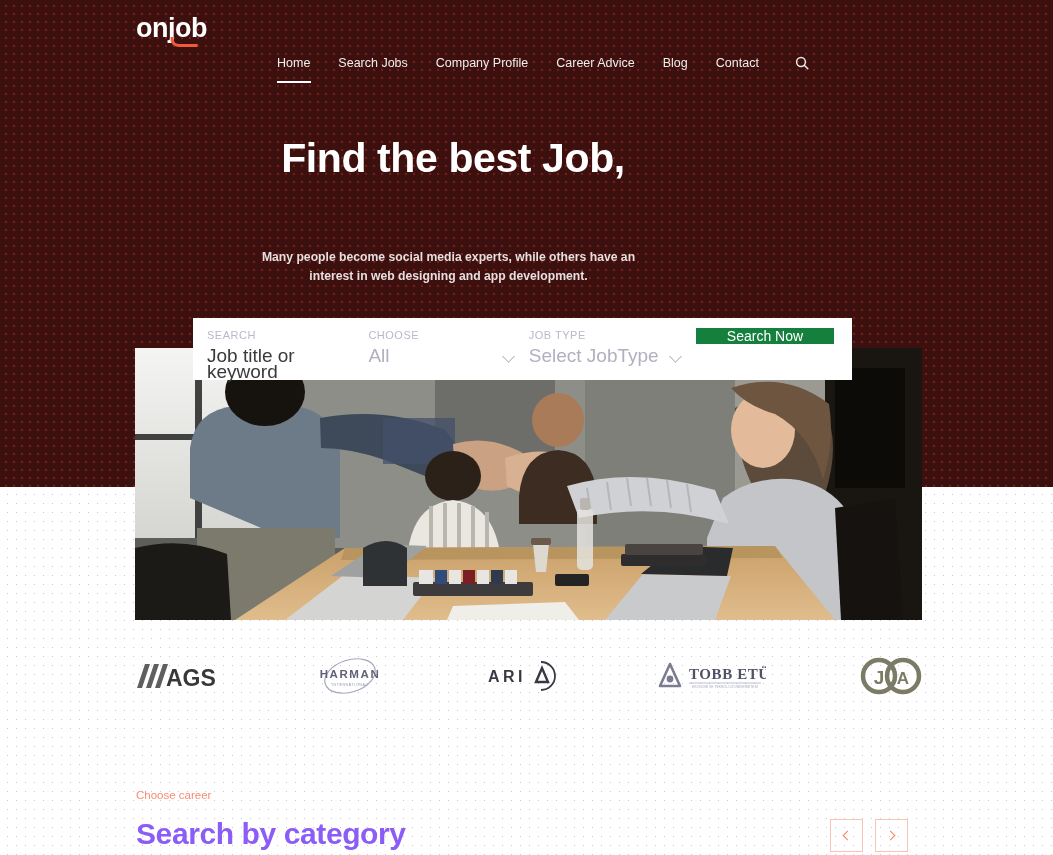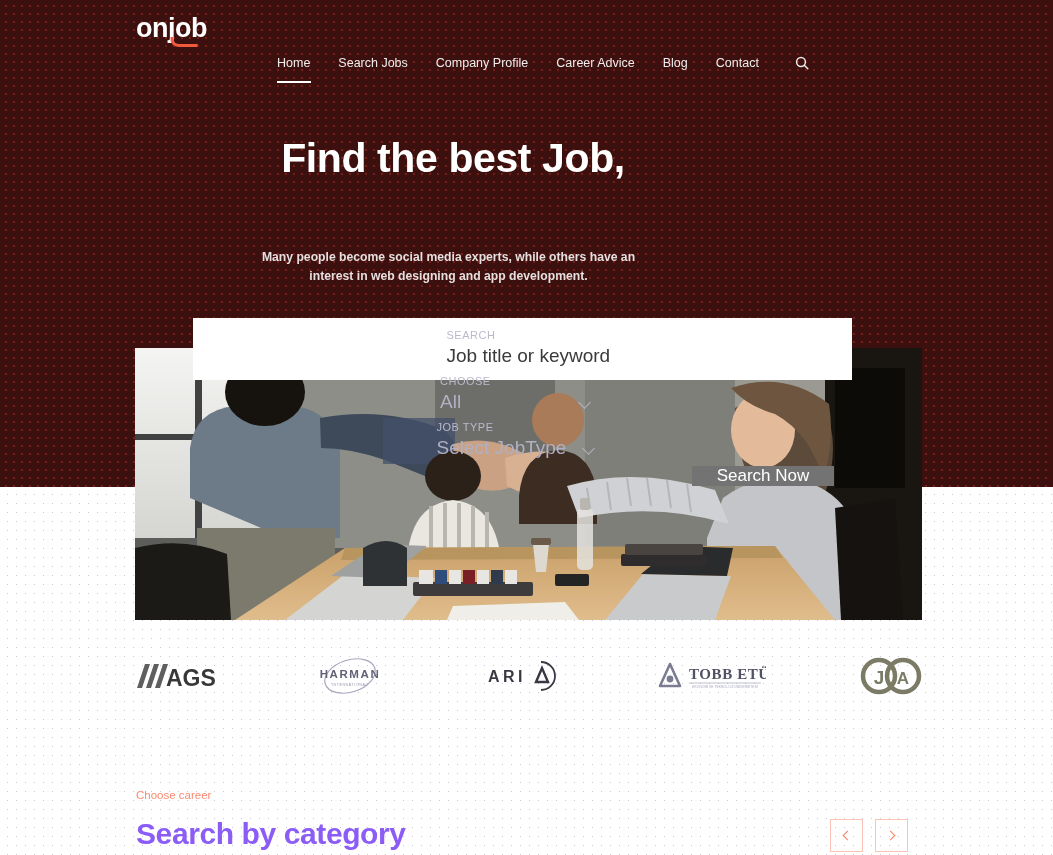--- a/index.html
+++ b/index.html
@@ -140,22 +140,21 @@
   .hero-photo svg { display: block; width: 787px; height: 272px; }
 
   
   .search-panel {
     position: absolute;
     left: 193px; top: 318px;
     width: 659px; height: 62px;
     background: #ffffff;
     z-index: 25;
     display: flex;
-    align-items: center;
-    flex-direction: column;
+    align-items: flex-start;
   }
   .sp-field {
     position: relative;
     padding: 10px 0 0 0;
   }
   .sp-field.f1 { width: 180px; padding-left: 14px; }
   .sp-field.f2 { width: 165px; }
   .sp-field.f3 { width: 172px; }
   .sp-label {
     font-size: 11px;
@@ -174,23 +173,23 @@
     position: absolute;
     right: 16px; top: 34px;
     width: 9px; height: 9px;
     border-right: 1.4px solid #b5b5c6;
     border-bottom: 1.4px solid #b5b5c6;
     transform: rotate(45deg);
   }
   .sp-button {
     width: 142px;
     margin: 10px 18px 10px auto;
-    background: #737373;
+    background: #15803d;
     color: #ffffff;
-    font-size: 17px;
+    font-size: 14px;
     display: flex;
     align-items: center;
     justify-content: center;
     cursor: pointer;
     border: none;
     font-family: inherit;
   }
 
   
   .brands {

